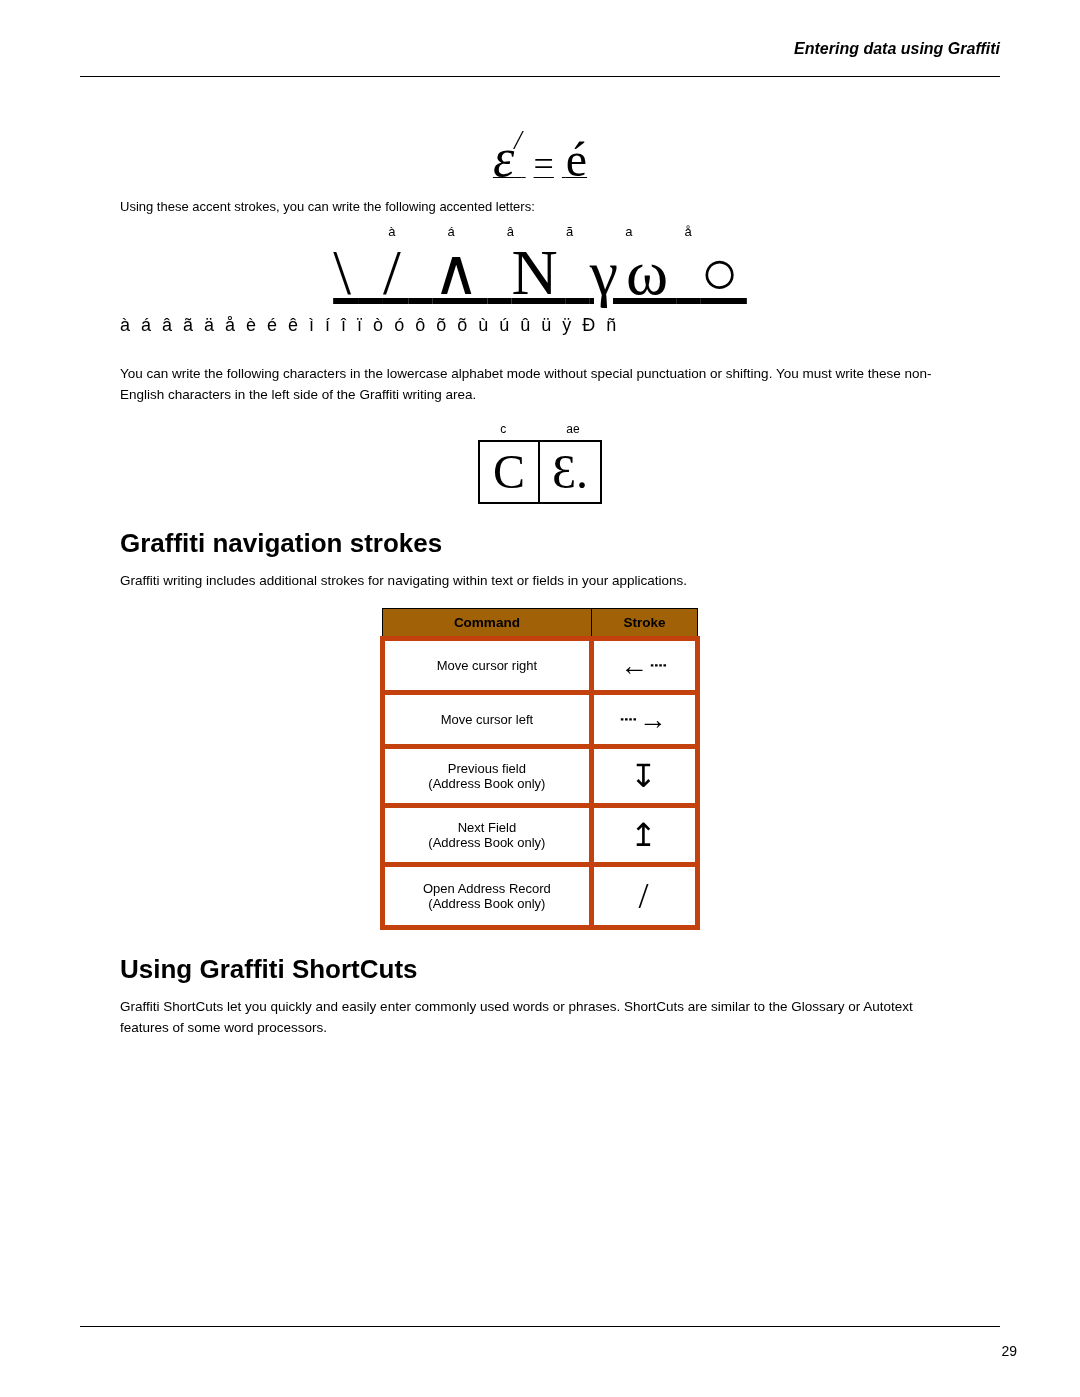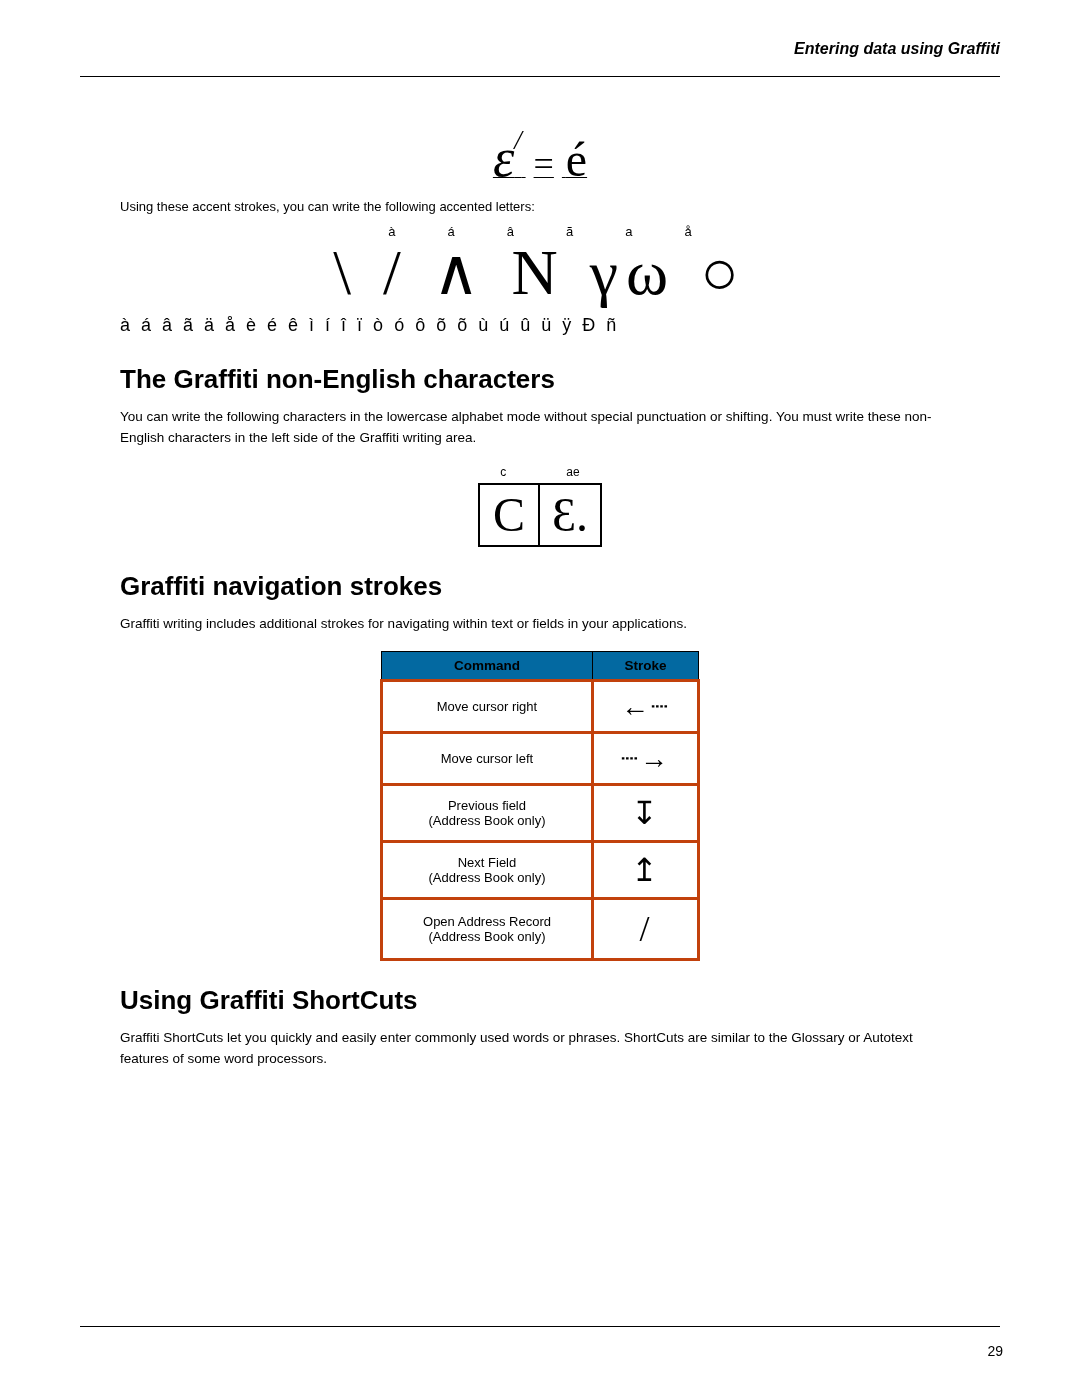--- a/index.html
+++ b/index.html
@@ -56,20 +56,21 @@
       font-size: 13px;
       margin: 8px 0 10px 0;
     }
     .accented-strokes-large {
       text-align: center;
       font-size: 64px;
       font-family: serif;
       letter-spacing: 8px;
       margin: 0 0 8px 0;
       line-height: 1;
+      text-decoration: underline;
     }
 
     .accented-full-list {
       font-size: 18px;
       letter-spacing: 3px;
       margin: 10px 0 28px 0;
       text-align: left;
     }
 
     
@@ -119,24 +120,24 @@
     .nav-table {
       border-collapse: collapse;
       margin: 16px auto 24px auto;
       width: 320px;
     }
     .nav-table th {
       border: 1px solid #000;
       padding: 6px 14px;
       text-align: center;
       font-size: 13.5px;
-      background: #0369a1;
+      background: #a16207;
     }
     .nav-table td {
-      border: 3px solid #c2410c;
+      border: 5px solid #c2410c;
       padding: 8px 14px;
       text-align: center;
       font-size: 13px;
       vertical-align: middle;
     }
     .nav-table td.stroke-cell {
       font-size: 28px;
       font-family: serif;
       letter-spacing: 2px;
     }
@@ -180,21 +181,20 @@
       <span style="font-size:64px; font-family:serif;">\</span>
       <span style="font-size:64px; font-family:serif;">/</span>
       <span style="font-size:64px; font-family:serif;">∧</span>
       <span style="font-size:64px; font-family:serif;">N</span>
       <span style="font-size:64px; font-family:serif;">γω</span>
       <span style="font-size:64px; font-family:serif;">○</span>
     </div>
 
     <div class="accented-full-list">à  á  â  ã  ä  å  è  é  ê  ì  í  î  ï  ò  ó  ô  õ  õ  ù  ú  û  ü  ÿ  Ð  ñ</div>
 
-    <h2 class="section-heading">The Graffiti non-English characters</h2>
     <p class="body-text">You can write the following characters in the lowercase alphabet mode without special punctuation or shifting. You must write these non-English characters in the left side of the Graffiti writing area.</p>
 
     <div class="ce-display-area">
       <div class="ce-labels">
         <span>c</span>
         <span>ae</span>
       </div>
       <div class="ce-box">
         <div class="ce-cell">C</div>
         <div class="ce-cell">Ɛ.</div>
@@ -235,15 +235,15 @@
       </tbody>
     </table>
 
     <h2 class="section-heading">Using Graffiti ShortCuts</h2>
     <p class="body-text">Graffiti ShortCuts let you quickly and easily enter commonly used words or phrases. ShortCuts are similar to the Glossary or Autotext features of some word processors.</p>
 
   </div>
 
   <div style="position:absolute; bottom:70px; left:80px; right:80px; border-top:1px solid #000;"></div>
 
-  <div style="position:absolute; bottom:38px; right:77px; font-size:14px;">29</div>
+  <div style="position:absolute; bottom:38px; right:63px; font-size:14px;">29</div>
 
 </div>
 
 </body></html>

